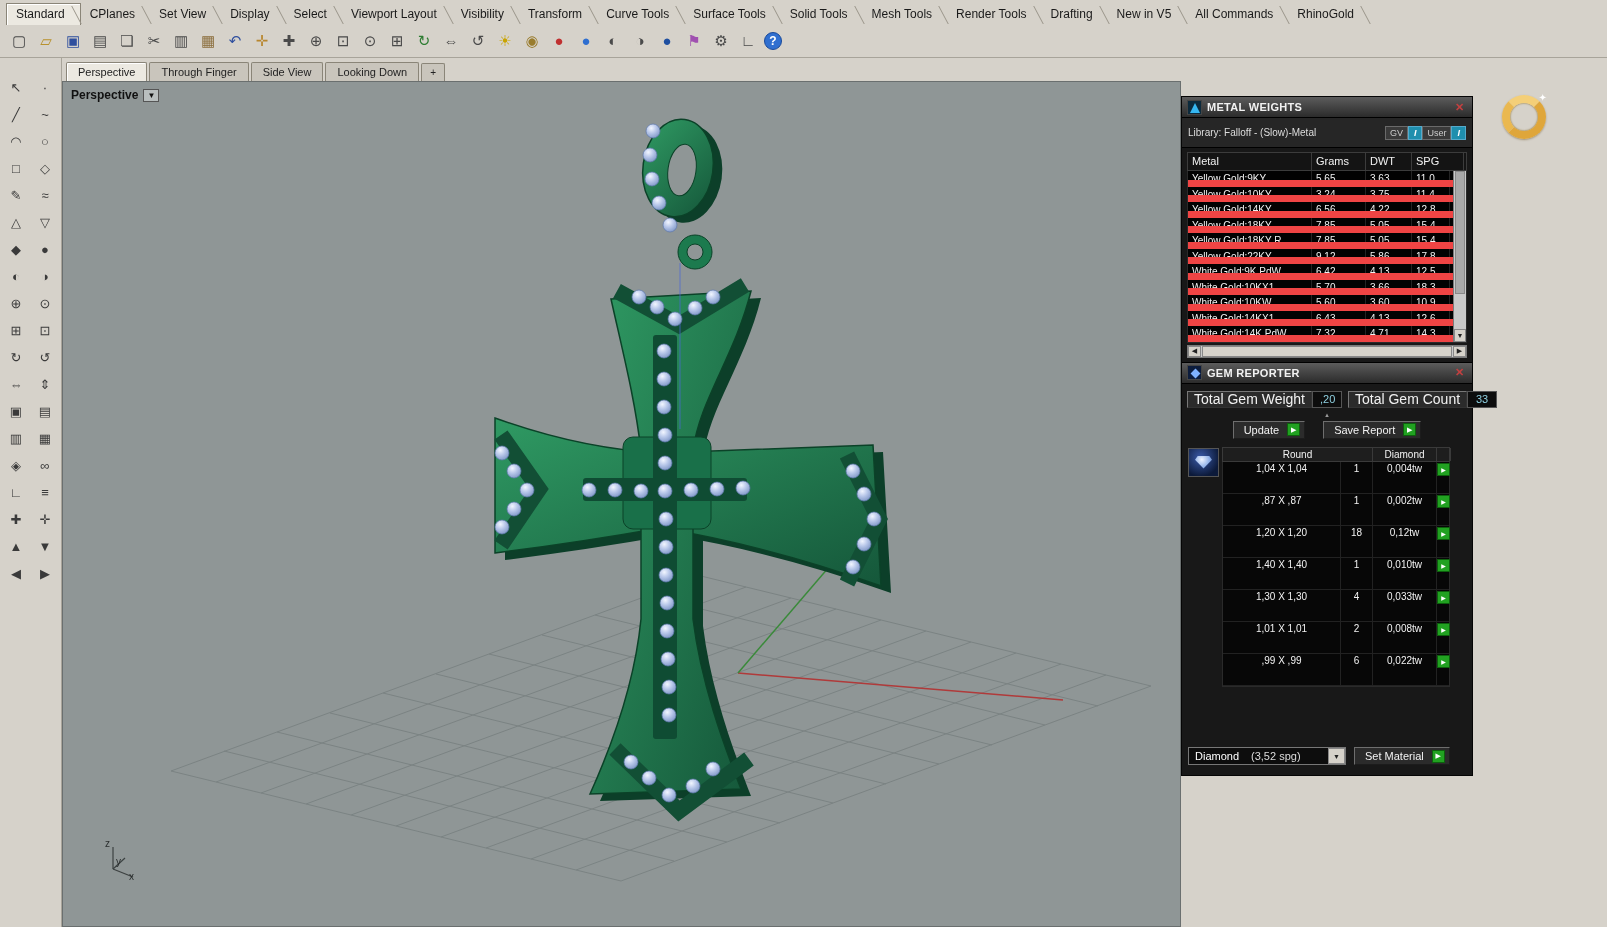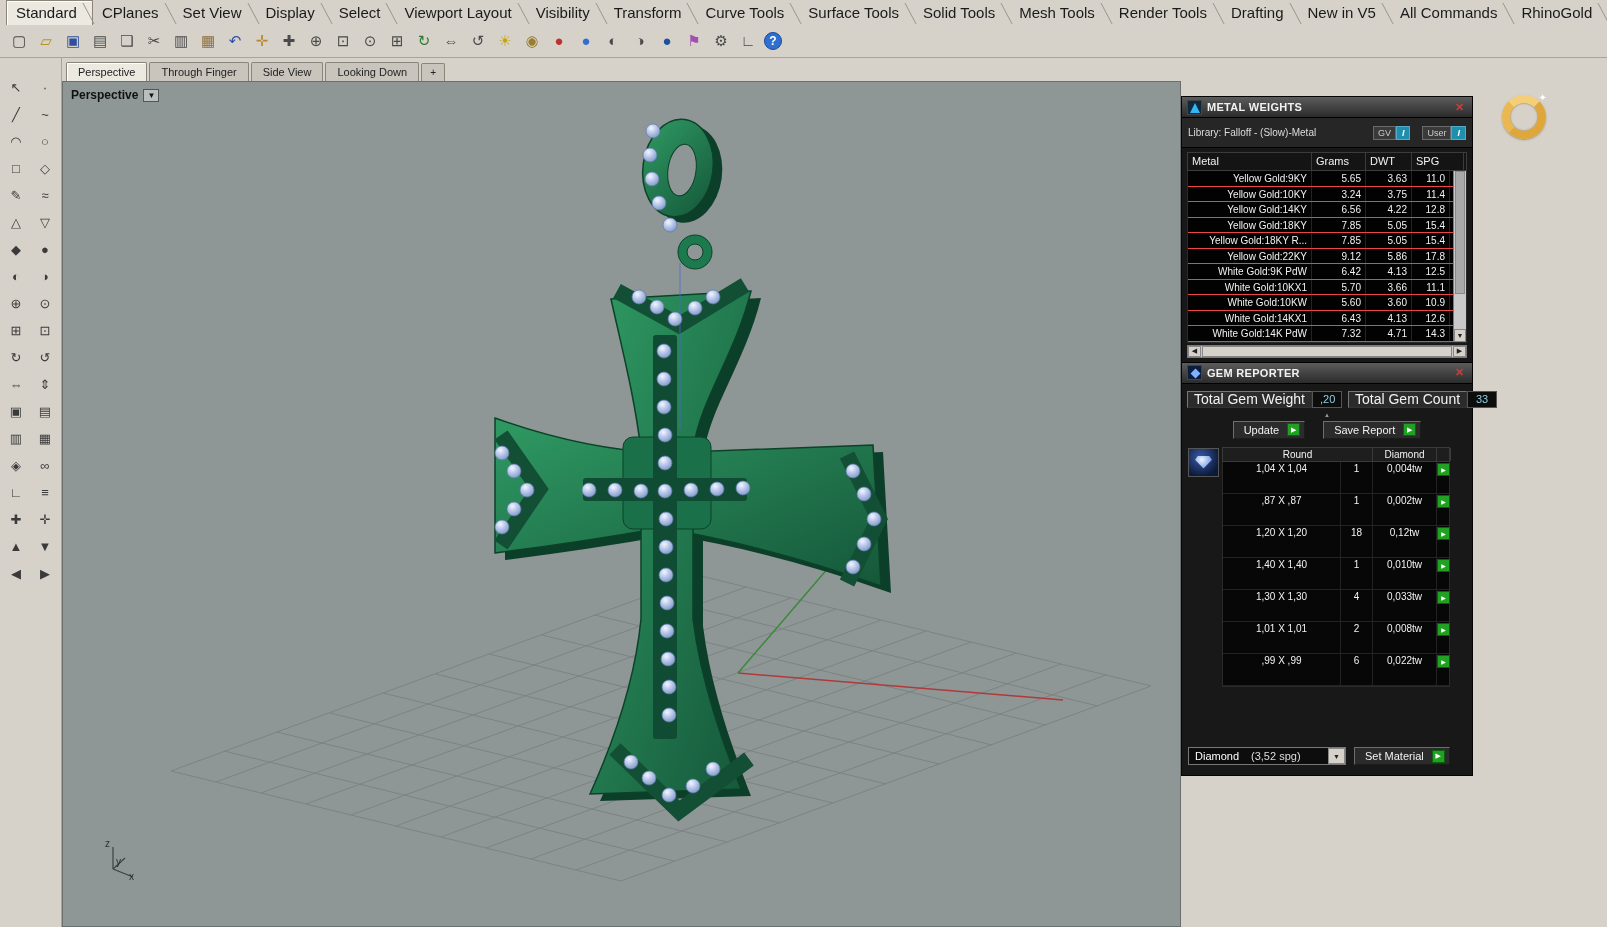--- a/index.html
+++ b/index.html
@@ -1,21 +1,21 @@
 <!DOCTYPE html>
 <html><head>
 <meta charset="utf-8">
 <style>
   * { box-sizing: border-box; }
   html,body { margin:0; padding:0; width:1607px; height:927px; overflow:hidden;
     background:#d6d2ca; font-family:"Liberation Sans", sans-serif; }
 
   
   .menu-bar { position:absolute; left:0; top:0; width:100%; height:25px;
-    display:flex; align-items:flex-end; padding-left:6px; font-size:15px; color:#1a1a1a; }
+    display:flex; align-items:flex-end; padding-left:6px; font-size:12px; color:#1a1a1a; }
   .menu-item { position:relative; padding:3px 15px 4px 9px; white-space:nowrap; cursor:default; }
   .menu-item::after { content:""; position:absolute; right:3px; top:2px; bottom:1px; width:1px;
     background:#9a958a; transform:skewX(28deg); }
   .menu-bar .menu-item:first-child { background:#ece9e1; border:1px solid #8a8578; border-bottom:none;
     box-shadow:inset 1px 1px 0 #fff; }
 
   
   .main-toolbar { position:absolute; left:0; top:25px; width:100%; height:33px;
     display:flex; align-items:center; gap:5px; padding-left:8px;
     border-bottom:1px solid #a8a49a; }
@@ -60,31 +60,31 @@
   .flask { position:relative; width:15px; height:15px; background:#0c2a3c; border:1px solid #444; }
   .flask::after { content:""; position:absolute; left:2px; top:2px; width:0; height:0;
     border-left:5px solid transparent; border-right:5px solid transparent; border-bottom:10px solid #35b6f0; }
   .gemico { position:relative; width:15px; height:15px; background:#0c1c3c; border:1px solid #444; }
   .gemico::after { content:""; position:absolute; left:3.5px; top:3.5px; width:7px; height:7px;
     background:#7fb2ff; transform:rotate(45deg); }
 
   .lib-row { height:30px; flex:0 0 30px; background:#262626; border-bottom:1px solid #000;
     display:flex; align-items:center; padding:0 6px; font-size:10px; color:#ddd; }
   .lib-text { flex:1; }
-  .tgl { display:flex; margin-left:12px; }
+  .tgl { display:flex; margin-left:0; }
   .tgl-lbl { background:#3a3a3a; border:1px solid #6a6a6a; padding:1px 4px; font-size:9px; color:#ccc; }
   .tgl-st  { background:#1f8fae; border:1px solid #5ac; padding:1px 5px; font-size:9px; color:#fff;
     font-style:italic; font-weight:bold; }
 
   .mw { margin:4px 5px 0 5px; }
   .mw-head { display:grid; grid-template-columns:124px 54px 46px 52px; height:19px;
     background:#141414; border:1px solid #3c3c3c; }
   .mw-head span { padding:2px 4px; font-size:11px; border-right:1px solid #3c3c3c; overflow:hidden; white-space:nowrap; }
   .mw-body { position:relative; border:1px solid #2a2a2a; border-top:none; background:#020202; padding-right:13px; }
-  .mw-r { display:grid; grid-template-columns:124px 54px 46px 38px; height:15.5px; border-bottom:1px solid #ef4444;text-align:right; }
+  .mw-r { display:grid; grid-template-columns:124px 54px 46px 38px; height:15.5px; border-bottom:7px solid #ef4444; }
   .mw-r span { padding:1px 4px; font-size:10px; line-height:13px; border-right:1px solid #242424;
     overflow:hidden; white-space:nowrap; }
   .vsb { position:absolute; right:0; top:0; bottom:0; width:13px; background:#c9c9c9; border-left:1px solid #7a7a7a; }
   .vsb-thumb { position:absolute; left:1px; right:1px; top:0; height:72%; background:#a9a9a9; border:1px solid #888; }
   .vsb-down { position:absolute; left:0; right:0; bottom:0; height:13px; background:#d6d2ca;
     border:1px solid #888; font-size:7px; color:#222; text-align:center; line-height:11px; }
   .hsb { height:13px; margin:2px 5px 4px 5px; background:#c9c9c9; border:1px solid #7a7a7a;
     display:flex; }
   .hsb-arrow { width:13px; background:#d6d2ca; border:1px solid #888; font-size:7px; color:#222;
     display:flex; align-items:center; justify-content:center; }
@@ -444,21 +444,21 @@
         <div class="mw-r">
           <span>White Gold:9K PdW</span>
           <span>6.42</span>
           <span>4.13</span>
           <span>12.5</span>
         </div>
         <div class="mw-r">
           <span>White Gold:10KX1</span>
           <span>5.70</span>
           <span>3.66</span>
-          <span>11.1</span>
+          <span>18.3</span>
         </div>
         <div class="mw-r">
           <span>White Gold:10KW</span>
           <span>5.60</span>
           <span>3.60</span>
           <span>10.9</span>
         </div>
         <div class="mw-r">
           <span>White Gold:14KX1</span>
           <span>6.43</span>

